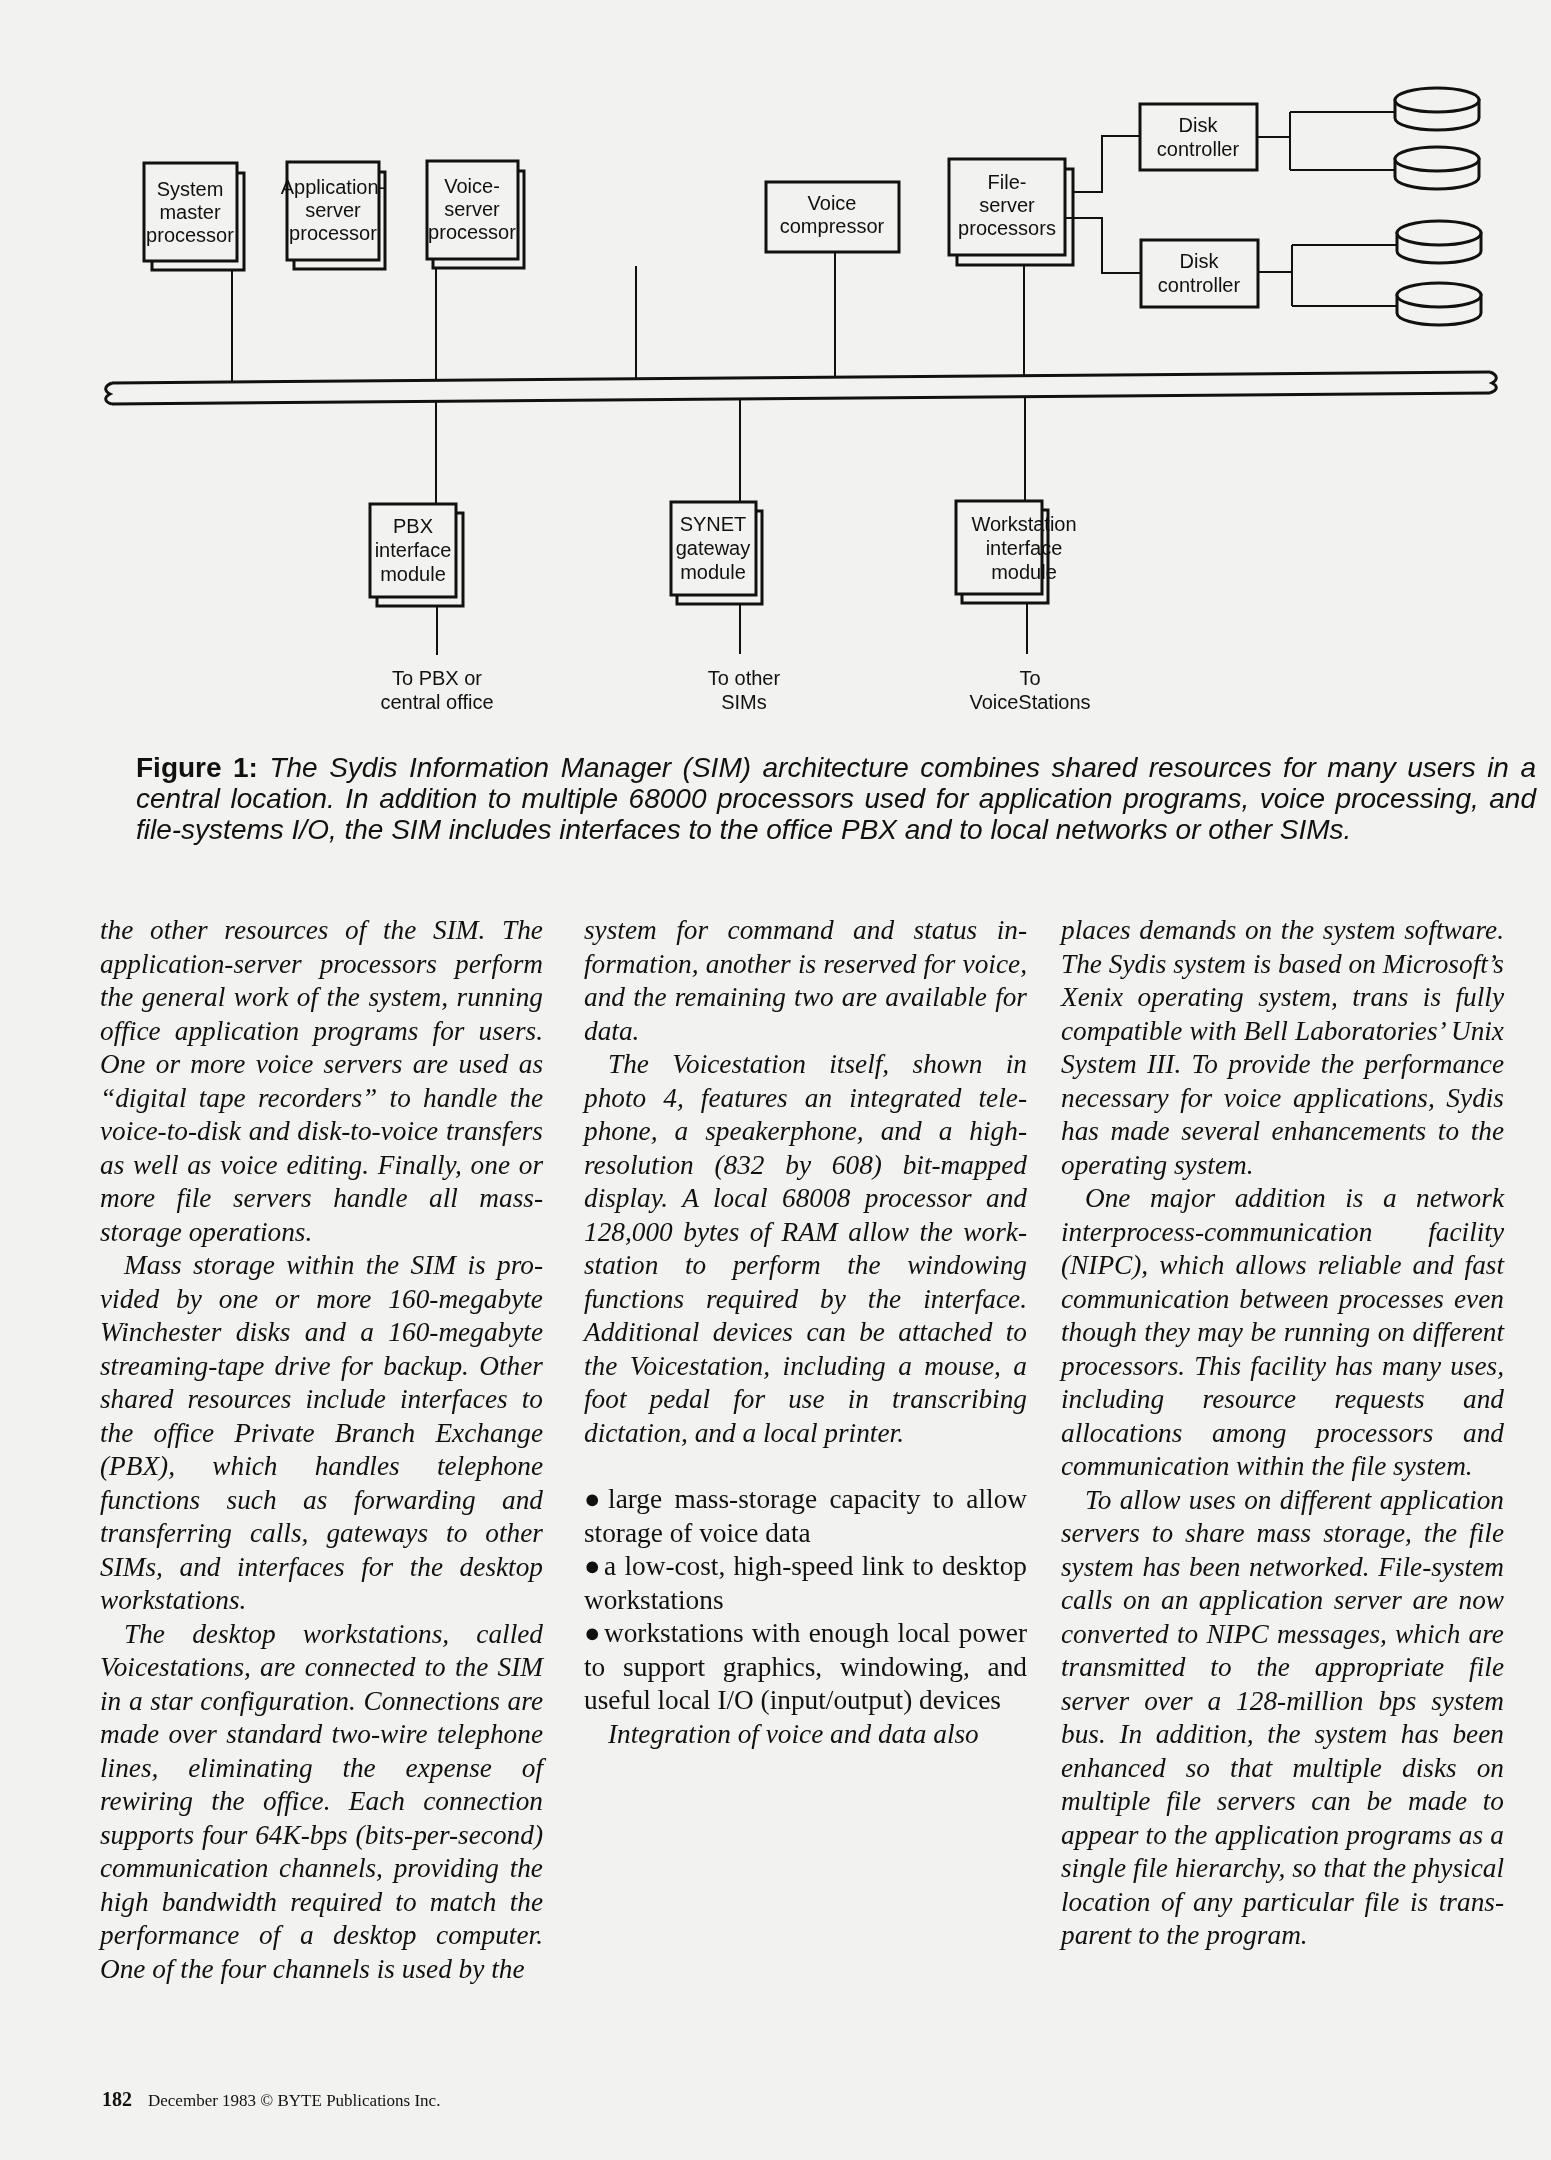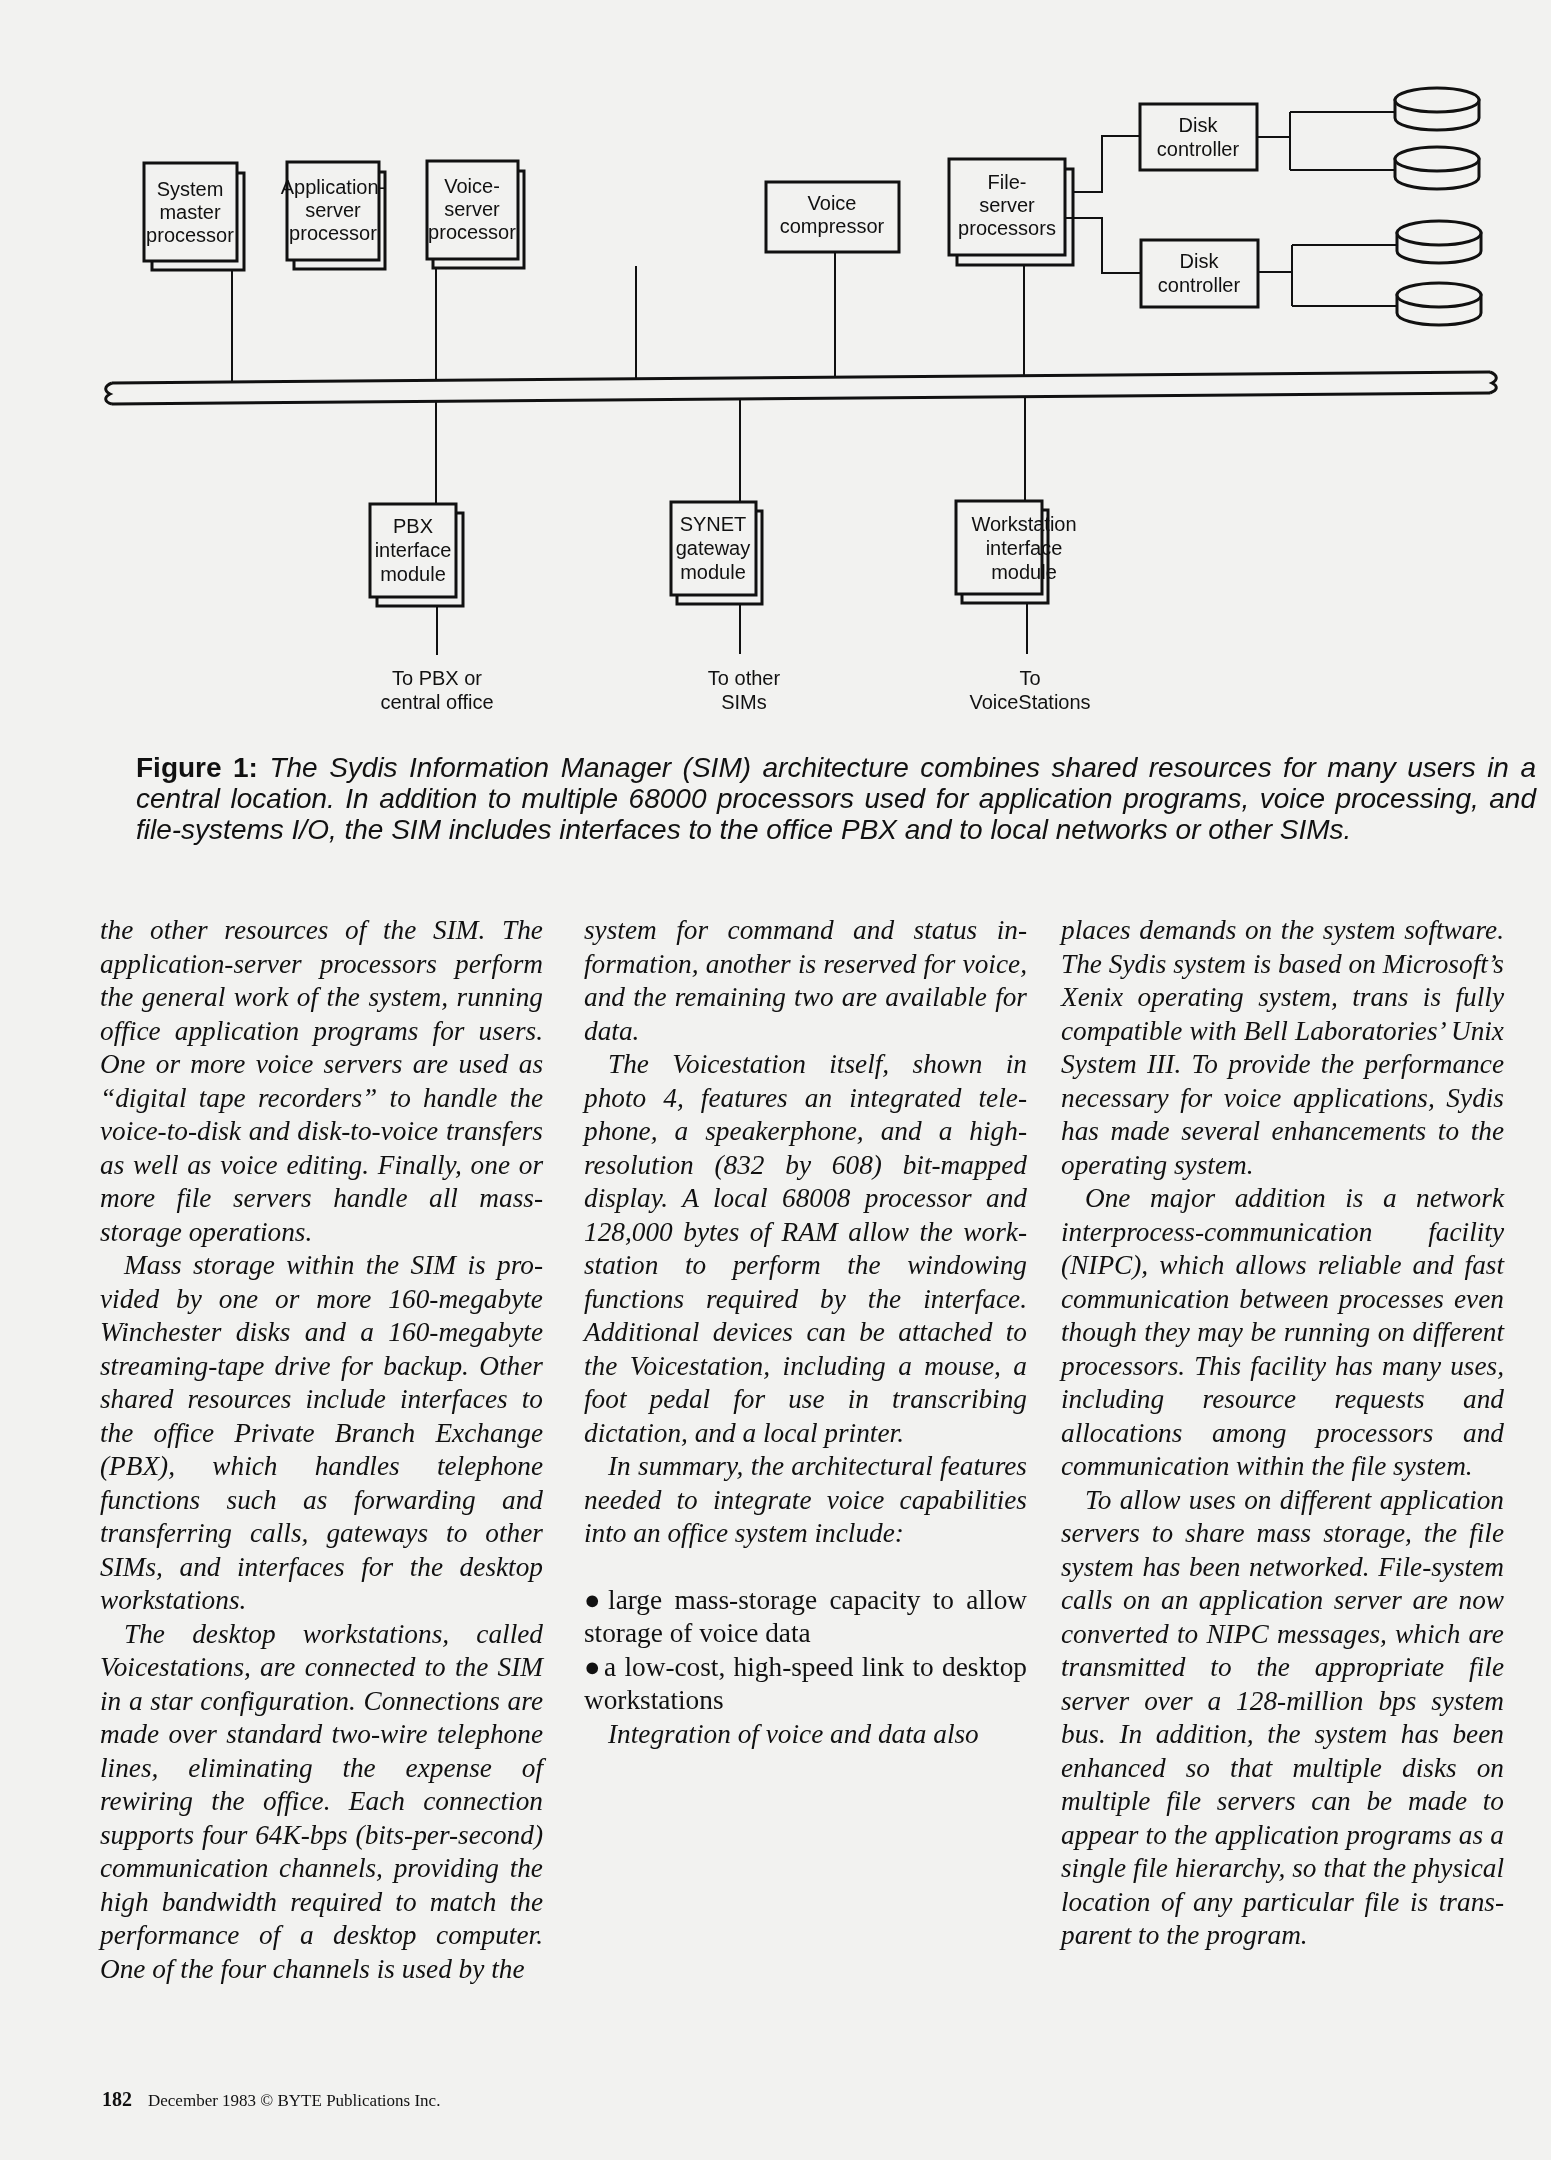--- a/index.html
+++ b/index.html
@@ -200,24 +200,24 @@
 
 <div class="column col1">
   <p>the other resources of the SIM. The application-server processors per­form the general work of the system, running office application programs for users. One or more voice servers are used as “digital tape recorders” to handle the voice-to-disk and disk-to-voice transfers as well as voice editing. Finally, one or more file servers handle all mass-storage oper­ations.</p>
   <p class="indent">Mass storage within the SIM is pro­vided by one or more 160-megabyte Winchester disks and a 160-megabyte streaming-tape drive for backup. Other shared resources include inter­faces to the office Private Branch Ex­change (PBX), which handles tele­phone functions such as forwarding and transferring calls, gateways to other SIMs, and interfaces for the desktop workstations.</p>
   <p class="indent">The desktop workstations, called Voicestations, are connected to the SIM in a star configuration. Connec­tions are made over standard two-wire telephone lines, eliminating the expense of rewiring the office. Each connection supports four 64K-bps (bits-per-second) communication channels, providing the high band­width required to match the perfor­mance of a desktop computer. One of the four channels is used by the</p>
 </div>
 
 <div class="column col2">
   <p>system for command and status in­formation, another is reserved for voice, and the remaining two are available for data.</p>
   <p class="indent">The Voicestation itself, shown in photo 4, features an integrated tele­phone, a speakerphone, and a high-resolution (832 by 608) bit-mapped display. A local 68008 processor and 128,000 bytes of RAM allow the work­station to perform the windowing functions required by the interface. Additional devices can be attached to the Voicestation, including a mouse, a foot pedal for use in transcribing dictation, and a local printer.</p>
-  <p class="indent">In summary, the architectural fea­tures needed to integrate voice capa­bilities into an office system include:</p>
   <ul>
     <li><span class="bullet">●</span><span>large mass-storage capacity to allow storage of voice data</span></li>
     <li><span class="bullet">●</span><span>a low-cost, high-speed link to desk­top workstations</span></li>
+    <li><span class="bullet">●</span><span>workstations with enough local power to support graphics, window­ing, and useful local I/O (input/out­put) devices</span></li>
   </ul>
   <p class="indent">Integration of voice and data also</p>
 </div>
 
 <div class="column col3">
   <p>places demands on the system soft­ware. The Sydis system is based on Microsoft’s Xenix operating system, trans is fully compatible with Bell Laboratories’ Unix System III. To pro­vide the performance necessary for voice applications, Sydis has made several enhancements to the operat­ing system.</p>
   <p class="indent">One major addition is a network interprocess-communication facility (NIPC), which allows reliable and fast communication between pro­cesses even though they may be run­ning on different processors. This facility has many uses, including resource requests and allocations among processors and communica­tion within the file system.</p>
   <p class="indent">To allow uses on different applica­tion servers to share mass storage, the file system has been networked. File-system calls on an application server are now converted to NIPC messages, which are transmitted to the appropriate file server over a 128-million bps system bus. In addition, the system has been enhanced so that multiple disks on multiple file servers can be made to appear to the application programs as a single file hierarchy, so that the physical loca­tion of any particular file is trans­parent to the program.</p>
 </div>
 

